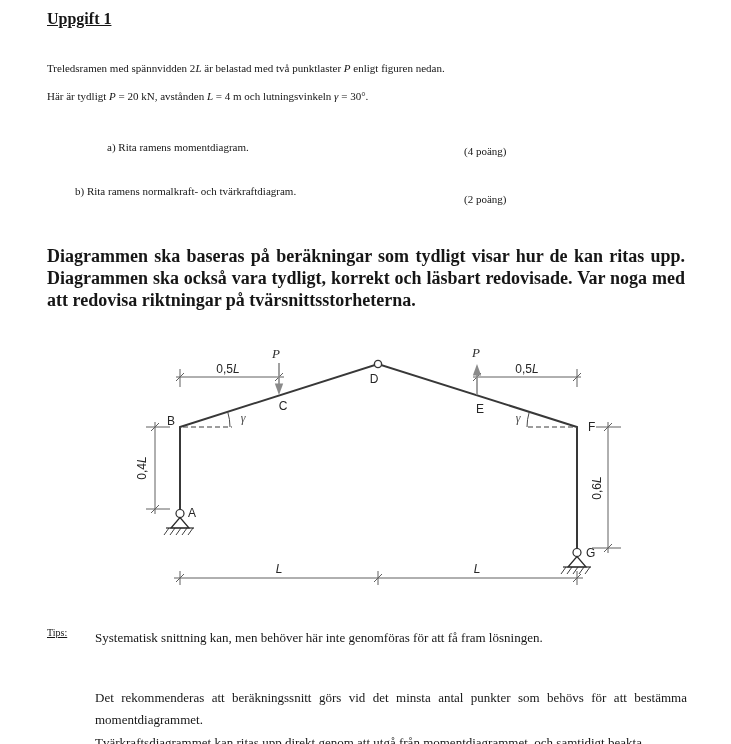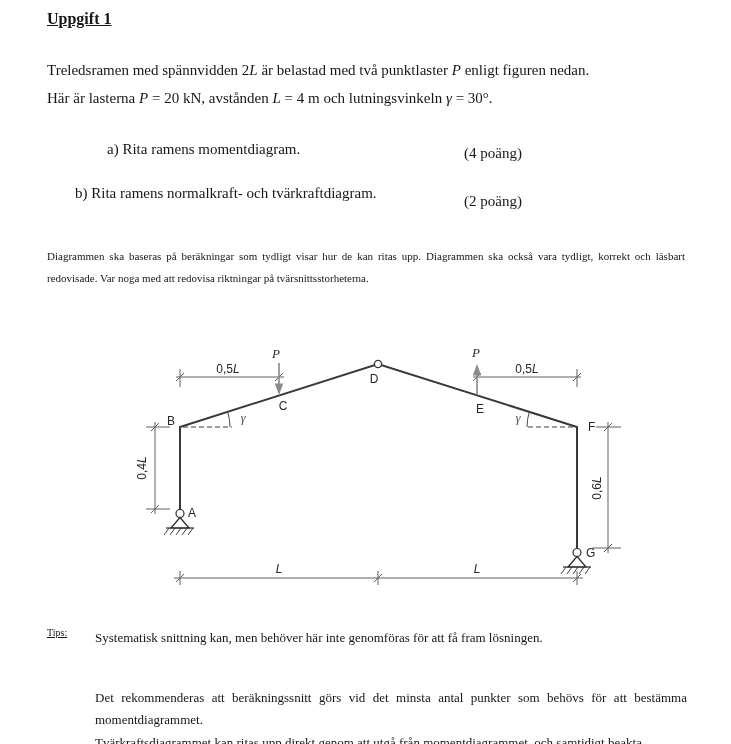--- a/index.html
+++ b/index.html
@@ -1,40 +1,40 @@
 <!DOCTYPE html>
 <html><head>
 <meta charset="utf-8">
 <style>
   html,body{margin:0;padding:0;background:#fff;}
   .page{position:relative;width:731px;height:744px;background:#ffffff;
         font-family:"Liberation Serif",serif;color:#161616;overflow:hidden;}
   .abs{position:absolute;}
   .title{font-size:16px;font-weight:bold;text-decoration:underline;}
-  .body-text{font-size:15px;white-space:nowrap;text-align:center;}
+  .body-text{font-size:11px;white-space:nowrap;text-align:center;}
   .it{font-style:italic;}
-  .req{font-size:11px;line-height:22px;text-align:justify;}
+  .req{font-size:18px;line-height:22px;text-align:justify;font-weight:bold;}
   .tips-label{font-size:10px;text-decoration:underline;}
   .tips p{margin:0;font-size:13px;line-height:22.6px;}
   .tips p.just{text-align:justify;margin-top:37px;}
   svg text{font-family:"Liberation Sans",sans-serif;font-size:12px;fill:#262626;}
   svg text.ser{font-family:"Liberation Serif",serif;font-style:italic;font-size:13px;fill:#2e2e2e;}
   svg text.gam{font-family:"Liberation Serif",serif;font-style:italic;font-size:12px;fill:#4a4a4a;}
   svg tspan.fit{font-style:italic;}
 </style>
 </head>
 <body>
 
 <div class="page">
 
   <div class="abs title" style="left:47px;top:10px;">Uppgift 1</div>
 
   <div class="abs body-text" style="left:47px;top:62px;"><span>Treledsramen med spännvidden 2</span><span class="it">L</span><span> är belastad med två punktlaster </span><span class="it">P</span><span> enligt figuren nedan.</span></div>
 
-  <div class="abs body-text" style="left:47px;top:90px;"><span>Här är lasterna </span><span class="it">P</span><span> = 20 kN, avstånden </span><span class="it">L</span><span> = 4 m och lutningsvinkeln </span><span class="it">γ</span><span> = 30°.</span></div>
+  <div class="abs body-text" style="left:47px;top:90px;"><span>Här är tydligt </span><span class="it">P</span><span> = 20 kN, avstånden </span><span class="it">L</span><span> = 4 m och lutningsvinkeln </span><span class="it">γ</span><span> = 30°.</span></div>
 
   <div class="abs body-text" style="left:75px;top:141px;margin-left:32px;">a) Rita ramens momentdiagram.</div>
   <div class="abs body-text" style="left:464px;top:145px;">(4 poäng)</div>
 
   <div class="abs body-text" style="left:75px;top:185px;">b) Rita ramens normalkraft- och tvärkraftdiagram.</div>
   <div class="abs body-text" style="left:464px;top:193px;">(2 poäng)</div>
 
   <div class="abs req" style="left:47px;top:245px;width:638px;">Diagrammen ska baseras på beräkningar som tydligt visar hur de kan ritas upp. Diagrammen ska också vara tydligt, korrekt och läsbart redovisade. Var noga med att redovisa riktningar på tvärsnittsstorheterna.</div>
 
   <svg class="abs" style="left:0;top:330px;" width="731" height="290" viewBox="0 0 731 290">

